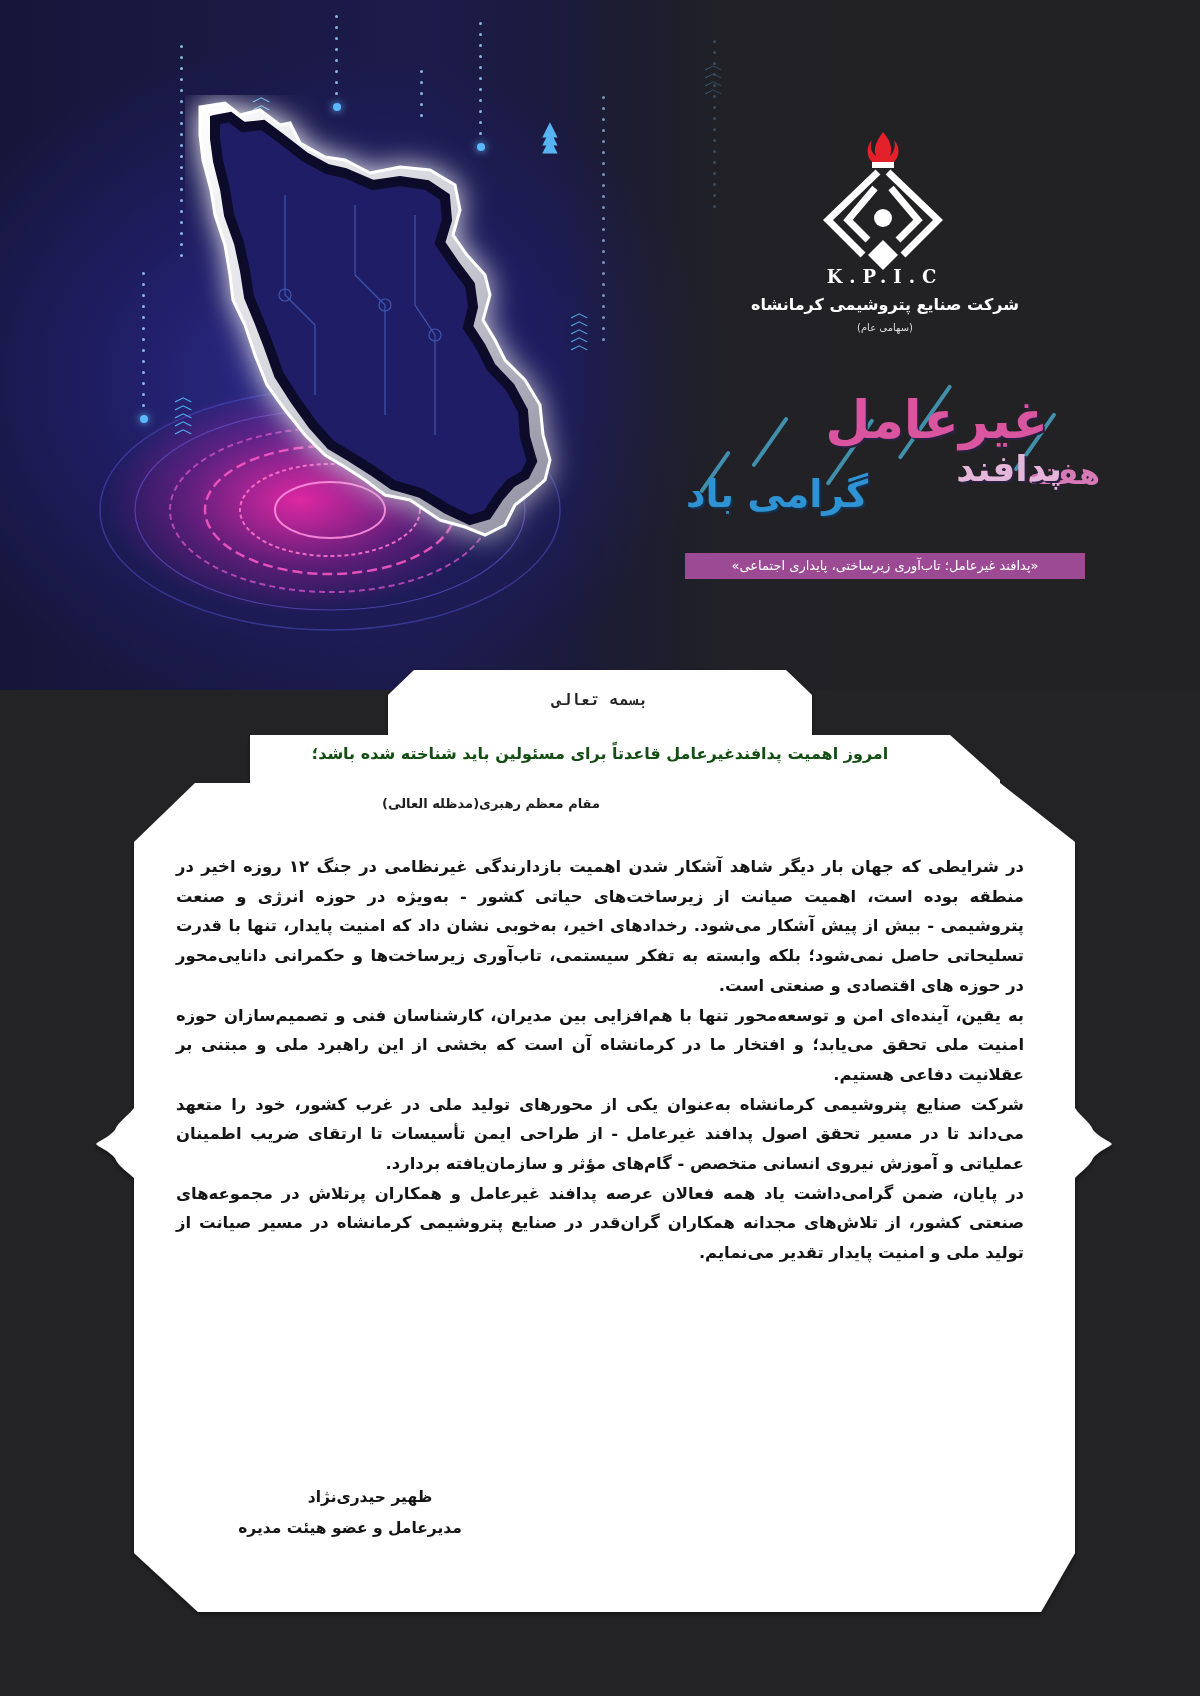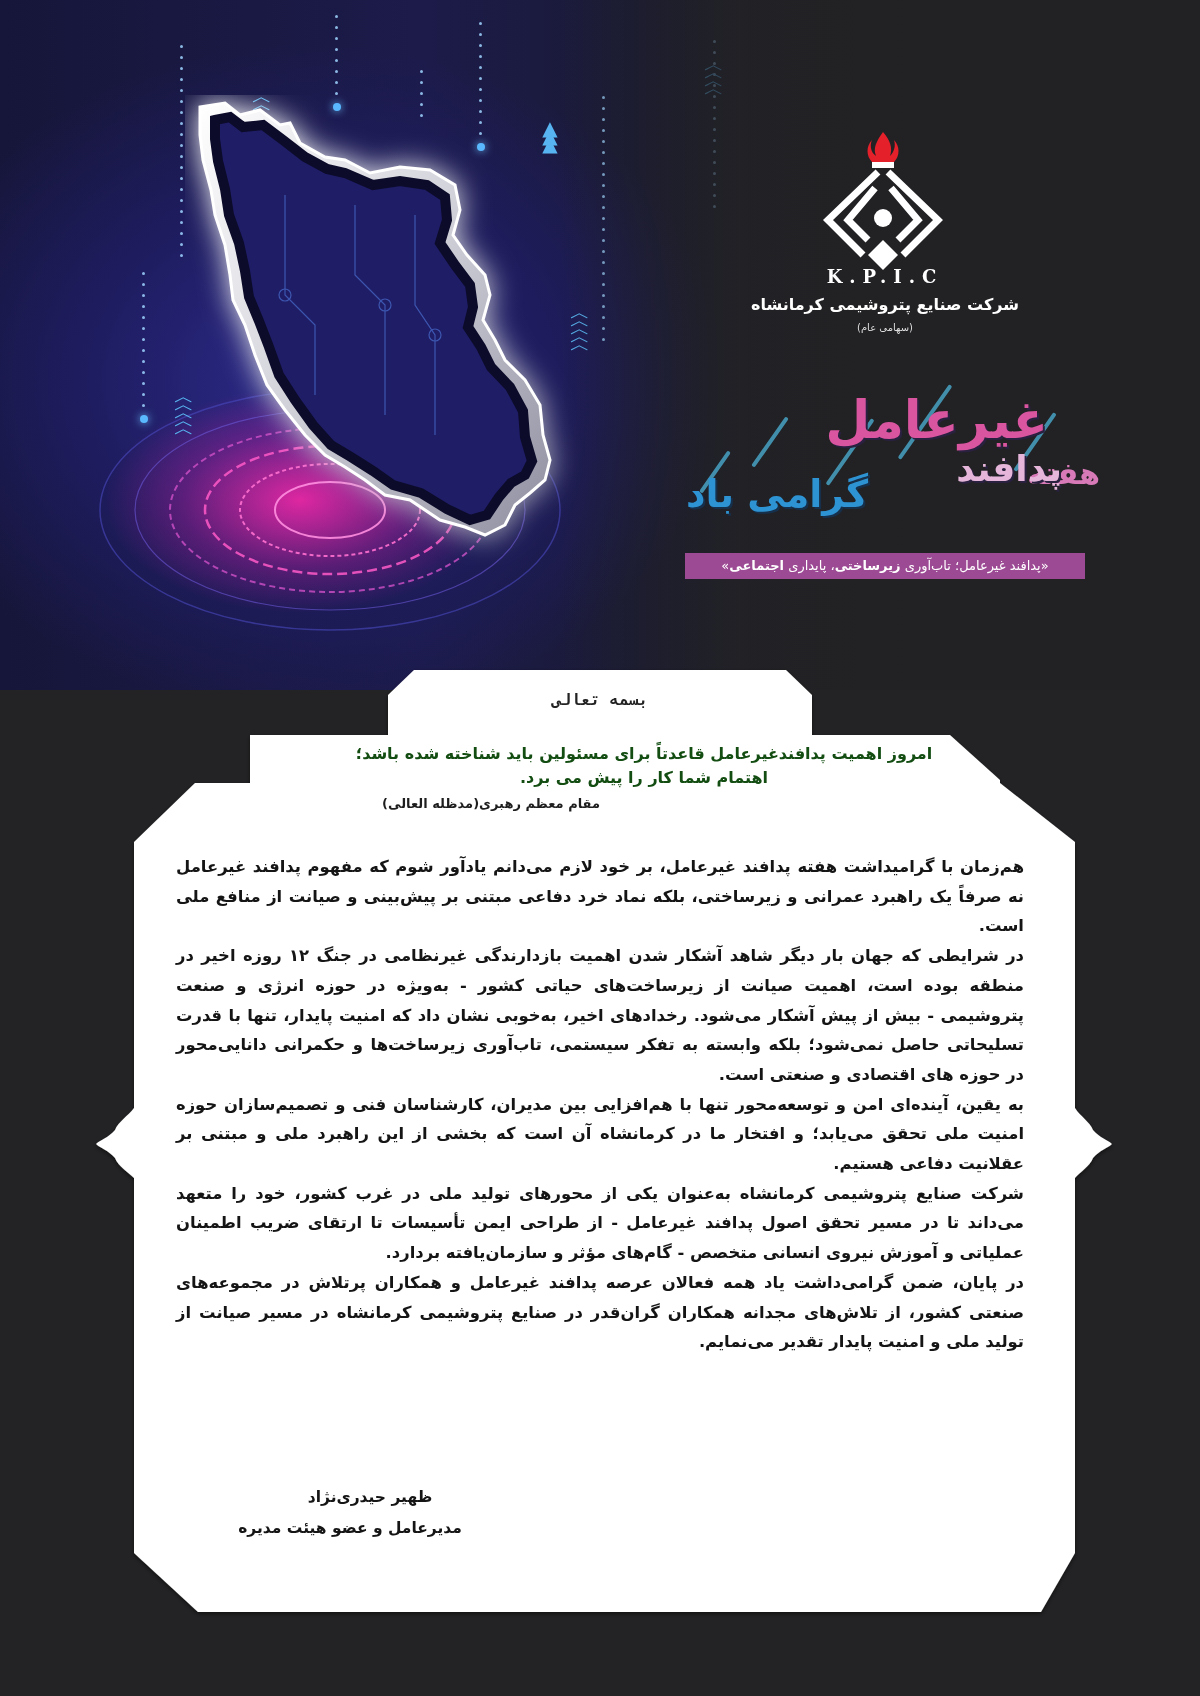--- a/index.html
+++ b/index.html
@@ -45,30 +45,30 @@
   .wt-hafte { position: absolute; right: 0; top: 40px; font-size: 30px; font-weight: bold; color: #d87ab8; margin-top: 36px; }
   .wt-gheir { position: absolute; right: 52px; top: 10px; font-size: 52px; font-weight: bold; color: #d9559f; text-shadow: 2px 2px 0 #2a2040; }
   .wt-padafand { position: absolute; right: 38px; top: 68px; font-size: 36px; font-weight: bold; color: #e6b6da; text-shadow: 2px 2px 0 #2a2040; }
   .wt-gerami { position: absolute; right: 232px; top: 92px; font-size: 38px; font-weight: bold; color: #2e93d3; text-shadow: 2px 2px 0 #16304c; }
   .streak { position: absolute; height: 4px; background: rgba(80,190,230,0.7); transform: rotate(-55deg); border-radius: 2px; }
   .slogan {
     position: absolute; left: 685px; top: 553px; width: 400px; height: 26px;
     background: #9c4a93; color: #fff; direction: rtl; text-align: center;
     font-size: 13px; line-height: 26px; white-space: nowrap;
   }
-  .slogan strong { font-weight: bold; text-align: right; }
+  .slogan strong { font-weight: normal; text-align: right; }
 
   
   .card-shape { position: absolute; left: 0; top: 0; width: 1200px; height: 1696px; pointer-events: none; }
   .letter { position: absolute; direction: rtl; color: #111; }
   .heading {
     left: 400px; top: 690px; width: 400px; text-align: center; font-size: 16px; font-weight: bold; color: #222; font-family: Liberation Mono, monospace;
   }
   .quote {
-    left: 250px; top: 742px; width: 700px; text-align: center; font-weight: bold; font-size: 16px; line-height: 24px; color: #134d12; margin-left: 44px;
+    left: 250px; top: 742px; width: 700px; text-align: center; font-weight: bold; font-size: 16px; line-height: 24px; color: #134d12;
   }
   .quote-src {
     left: 300px; top: 796px; width: 300px; text-align: right; font-size: 13px; font-weight: bold; color: #1e1e1e;
   }
   .body-text {
     left: 176px; top: 852px; width: 848px; font-size: 16.4px; line-height: 29.7px; font-weight: bold; text-align: justify; color: #151515;
   }
   .body-text p { margin: 0; text-align-last: right; }
   .signature { left: 200px; top: 1482px; width: 300px; text-align: center; font-weight: bold; font-size: 15.5px; line-height: 31px; color: #151515; }
   .signature .sig-name { padding-left: 40px; }
@@ -297,26 +297,24 @@
     C 108 1150, 100 1148, 96 1144
     C 100 1140, 108 1138, 115 1130
     C 118 1122, 128 1116, 134 1108
     L 134 842 L 195 783 L 250 783 L 250 735 L 388 735 L 388 695 Z"></path>
 </svg>
 
 <div class="letter heading">بسمه تعالی</div>
 
 <div class="letter quote">
   <div>امروز اهمیت پدافندغیرعامل قاعدتاً برای مسئولین باید شناخته شده باشد؛</div>
-  <div>اهتمام شما کار را پیش می برد.</div>
 </div>
 <div class="letter quote-src">مقام معظم رهبری(مدظله العالی)</div>
 
 <div class="letter body-text">
-  <p>هم‌زمان با گرامیداشت هفته پدافند غیرعامل، بر خود لازم می‌دانم یادآور شوم که مفهوم پدافند غیرعامل نه صرفاً یک راهبرد عمرانی و زیرساختی، بلکه نماد خرد دفاعی مبتنی بر پیش‌بینی و صیانت از منافع ملی است.</p>
   <p>در شرایطی که جهان بار دیگر شاهد آشکار شدن اهمیت بازدارندگی غیرنظامی در جنگ ۱۲ روزه اخیر در منطقه بوده است، اهمیت صیانت از زیرساخت‌های حیاتی کشور - به‌ویژه در حوزه انرژی و صنعت پتروشیمی - بیش از پیش آشکار می‌شود. رخدادهای اخیر، به‌خوبی نشان داد که امنیت پایدار، تنها با قدرت تسلیحاتی حاصل نمی‌شود؛ بلکه وابسته به تفکر سیستمی، تاب‌آوری زیرساخت‌ها و حکمرانی دانایی‌محور در حوزه های اقتصادی و صنعتی است.</p>
   <p>به یقین، آینده‌ای امن و توسعه‌محور تنها با هم‌افزایی بین مدیران، کارشناسان فنی و تصمیم‌سازان حوزه امنیت ملی تحقق می‌یابد؛ و افتخار ما در کرمانشاه آن است که بخشی از این راهبرد ملی و مبتنی بر عقلانیت دفاعی هستیم.</p>
   <p>شرکت صنایع پتروشیمی کرمانشاه به‌عنوان یکی از محورهای تولید ملی در غرب کشور، خود را متعهد می‌داند تا در مسیر تحقق اصول پدافند غیرعامل - از طراحی ایمن تأسیسات تا ارتقای ضریب اطمینان عملیاتی و آموزش نیروی انسانی متخصص - گام‌های مؤثر و سازمان‌یافته بردارد.</p>
   <p>در پایان، ضمن گرامی‌داشت یاد همه فعالان عرصه پدافند غیرعامل و همکاران پرتلاش در مجموعه‌های صنعتی کشور، از تلاش‌های مجدانه همکاران گران‌قدر در صنایع پتروشیمی کرمانشاه در مسیر صیانت از تولید ملی و امنیت پایدار تقدیر می‌نمایم.</p>
 </div>
 
 <div class="letter signature">
   <div class="sig-name">ظهیر حیدری‌نژاد</div>
   <div>مدیرعامل و عضو هیئت مدیره</div>
 </div>

